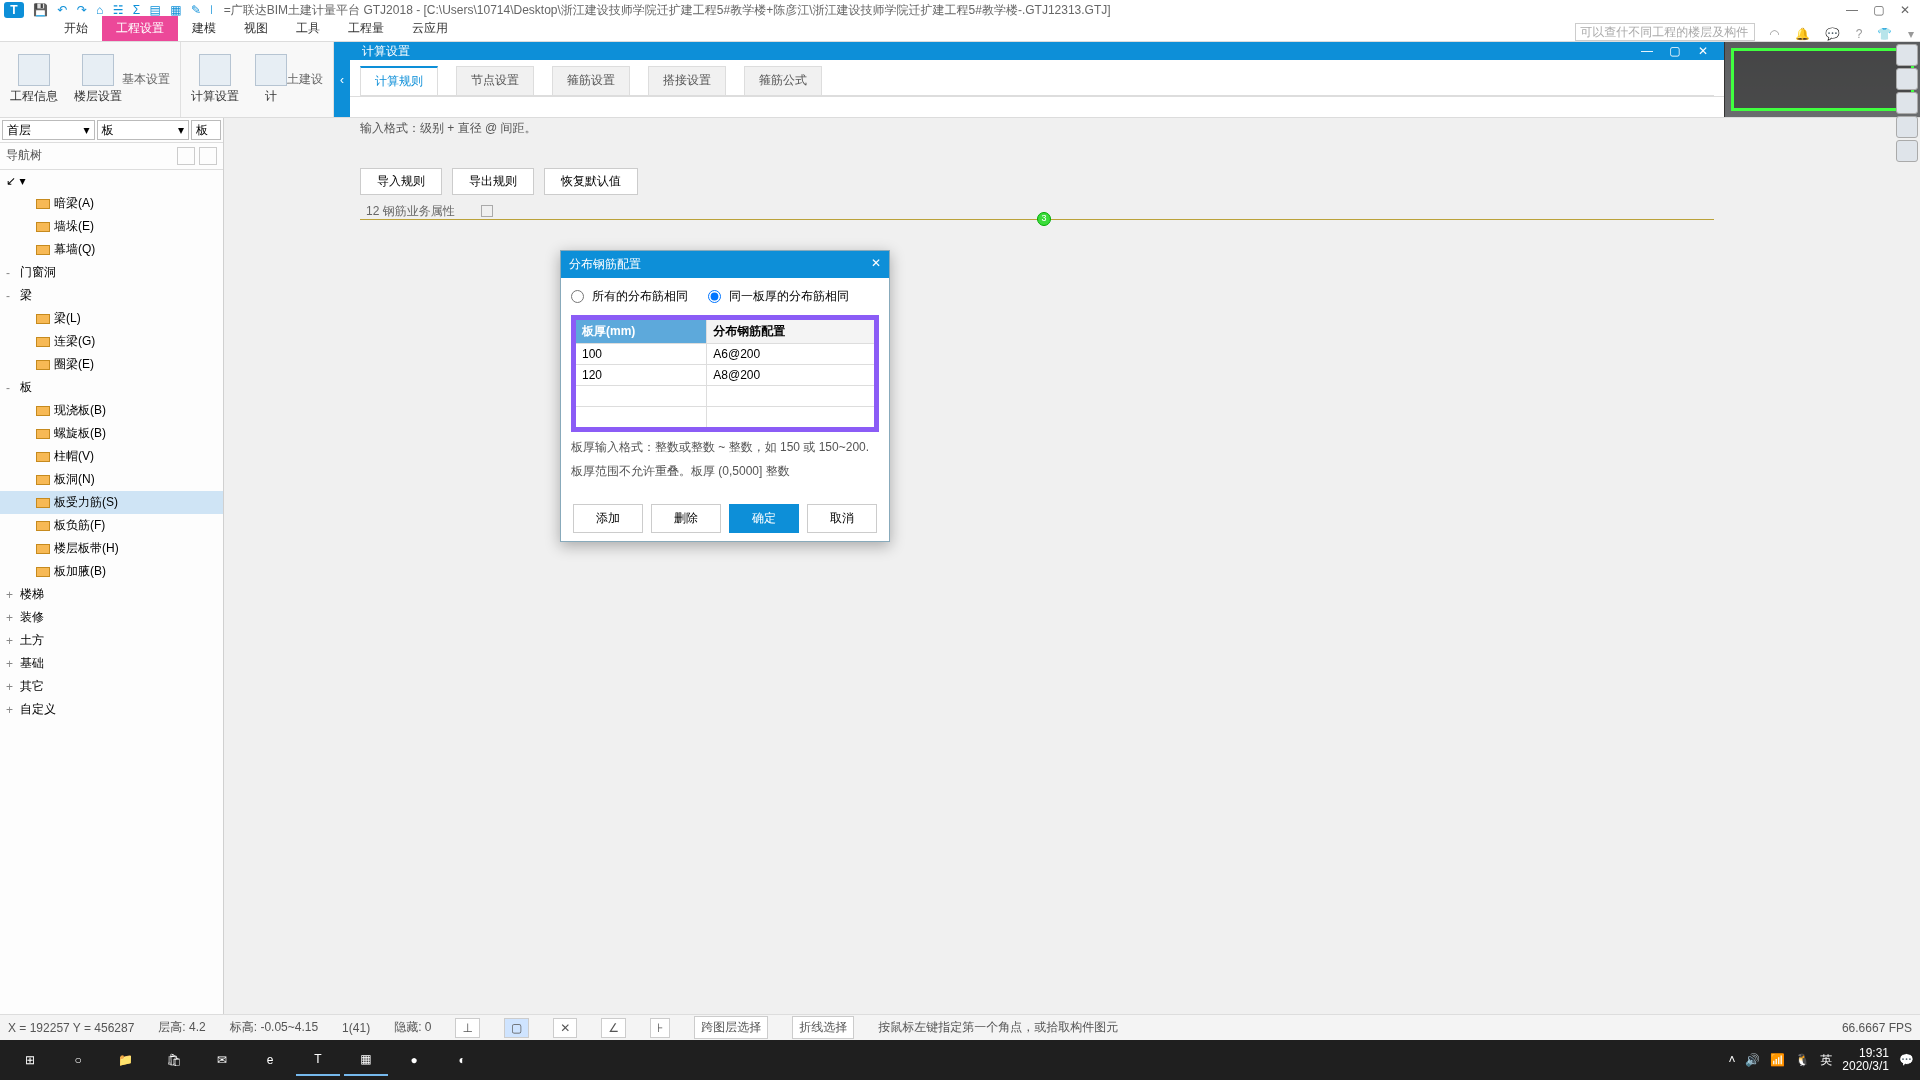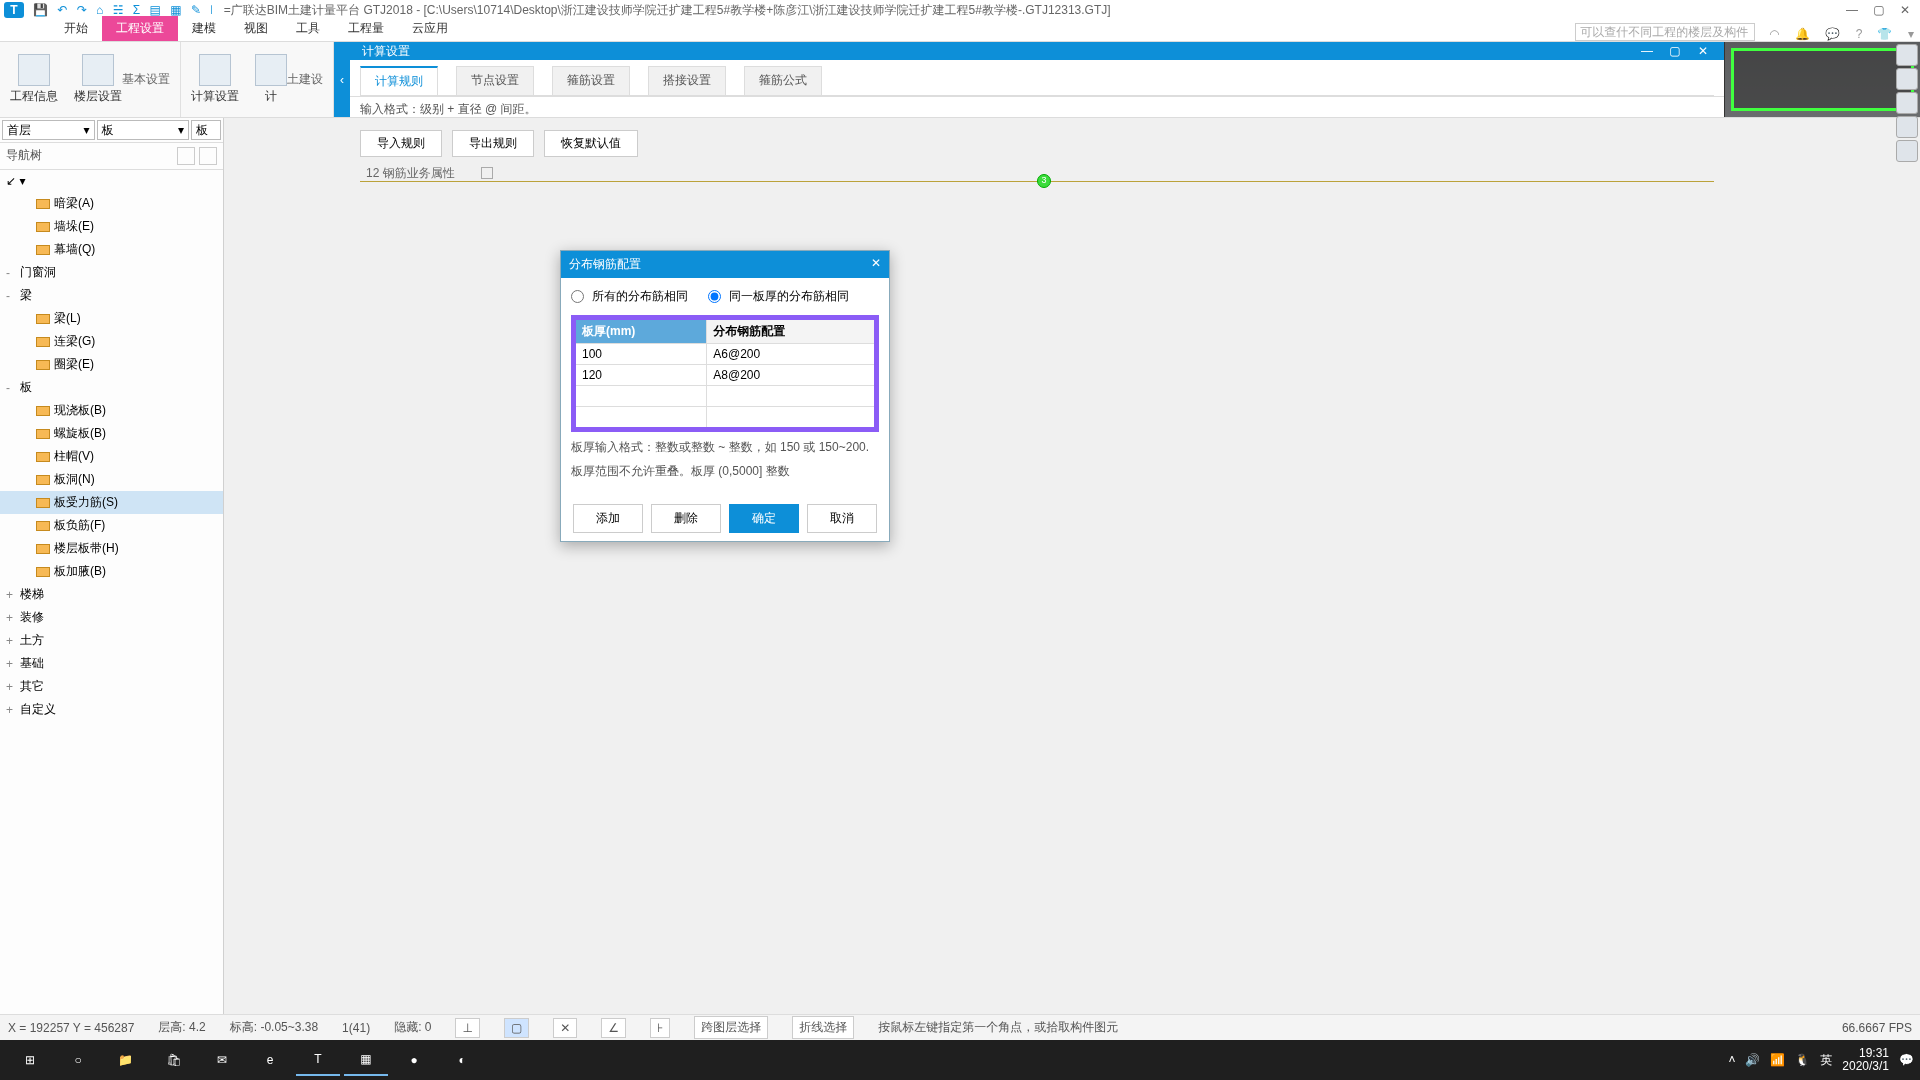--- a/index.html
+++ b/index.html
@@ -52,21 +52,21 @@
 .settings-area { flex: 1; display: flex; flex-direction: column; background: #fff; position: relative; }
 .tabs2 { display: flex; gap: 18px; padding: 6px 10px 0 10px; }
 .tab2 { padding: 5px 14px; background: #f1f1f1; border: 1px solid #ddd; border-bottom: none; color: #555; cursor: pointer; }
 .tab2.active { background: #fff; color: #0d8fd8; border-top: 2px solid #0d8fd8; }
 .settings-body { flex: 1; display: flex; border-top: 1px solid #ddd; margin: 0 10px; overflow: hidden; }
 
 .cat-list { width: 120px; border-right: 1px solid #ddd; overflow: auto; }
 
 .rules-table { flex: 1; overflow: auto; position: relative; }
 
-.input-hint { padding: 4px 10px; color: #555; border-top: 1px solid #ddd; }
+.input-hint { padding: 23px 10px; color: #555; border-top: 1px solid #ddd; }
 .bot-btns { display: flex; gap: 10px; padding: 8px 10px; }
 .bot-btns button { padding: 4px 16px; background: #fff; border: 1px solid #ccc; cursor: pointer; }
 
 
 .viewport { width: 196px; background: linear-gradient(#5a5c5e, #6a6c6e); position: relative; border-left: 1px solid #333; }
 .viewport::before { content:""; position:absolute; inset:6px; border:3px solid #40ff40; background:rgba(60,60,60,.7); }
 .vp-tools { position: absolute; right: 2px; top: 2px; display: flex; flex-direction: column; gap: 2px; }
 .vp-tools span { width: 22px; height: 22px; background: #dfe4ea; border: 1px solid #aaa; border-radius: 3px; }
 
 
@@ -418,21 +418,21 @@
     <button>添加</button>
     <button>删除</button>
     <button class="primary">确定</button>
     <button>取消</button>
   </div>
 </div>
 
 <div class="statusbar" style="position:absolute; bottom:40px; left:0; right:0;">
   <span>X = 192257 Y = 456287</span>
   <span>层高:   4.2</span>
-  <span>标高:   -0.05~3.38</span>
+  <span>标高:   -0.05~4.15</span>
   <span>1(41)</span>
   <span>隐藏:   0</span>
   <span class="sbtn">⊥</span>
   <span class="sbtn" style="background:#cfe4ff">▢</span>
   <span class="sbtn">✕</span>
   <span class="sbtn">∠</span>
   <span class="sbtn">⊦</span>
   <span class="sbtn">跨图层选择</span>
   <span class="sbtn">折线选择</span>
   <span>按鼠标左键指定第一个角点，或拾取构件图元</span>

